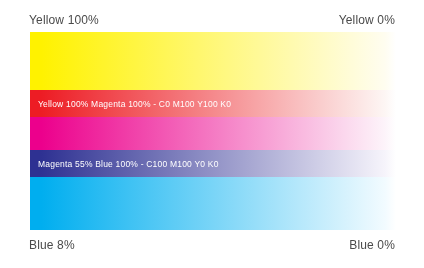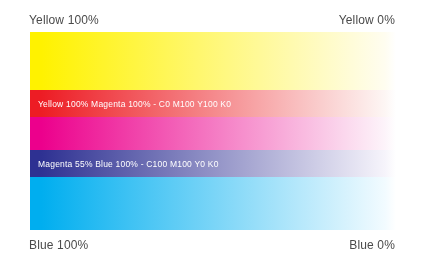--- a/index.html
+++ b/index.html
@@ -66,21 +66,21 @@
 </style>
 </head>
 <body>
 
 <div id="stage">
 
   <div class="corner-label" id="label-tl">Yellow 100%</div>
 
   <div class="corner-label" id="label-tr">Yellow 0%</div>
 
-  <div class="corner-label" id="label-bl">Blue 100%</div>
+  <div class="corner-label" id="label-bl">Blue 8%</div>
 
   <div class="corner-label" id="label-br">Blue 0%</div>
 
   <div id="bands">
 
     <div class="band" id="band-yellow" style="background: linear-gradient(to right, rgb(255, 242, 0) 0%, rgb(255, 242, 0) 3%, rgb(255, 253, 240) 97%, rgb(255, 255, 255) 100%); height: 58px;"></div>
 
     <div class="band" id="band-red" style="background: linear-gradient(to right, rgb(237, 28, 36) 0%, rgb(237, 28, 36) 3%, rgb(253, 246, 244) 97%, rgb(255, 255, 255) 100%); height: 27px;">
       <span class="band-caption">Yellow 100% Magenta 100% - C0 M100 Y100 K0</span>
     </div>

